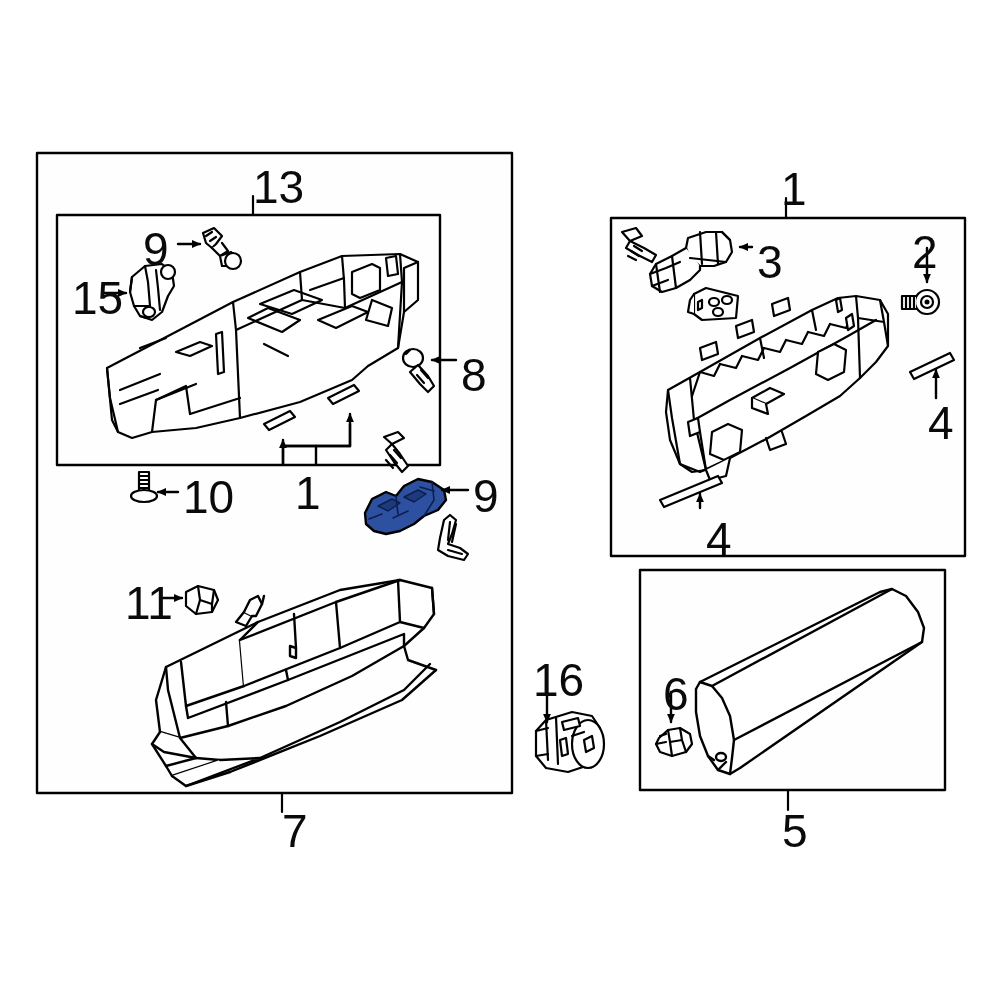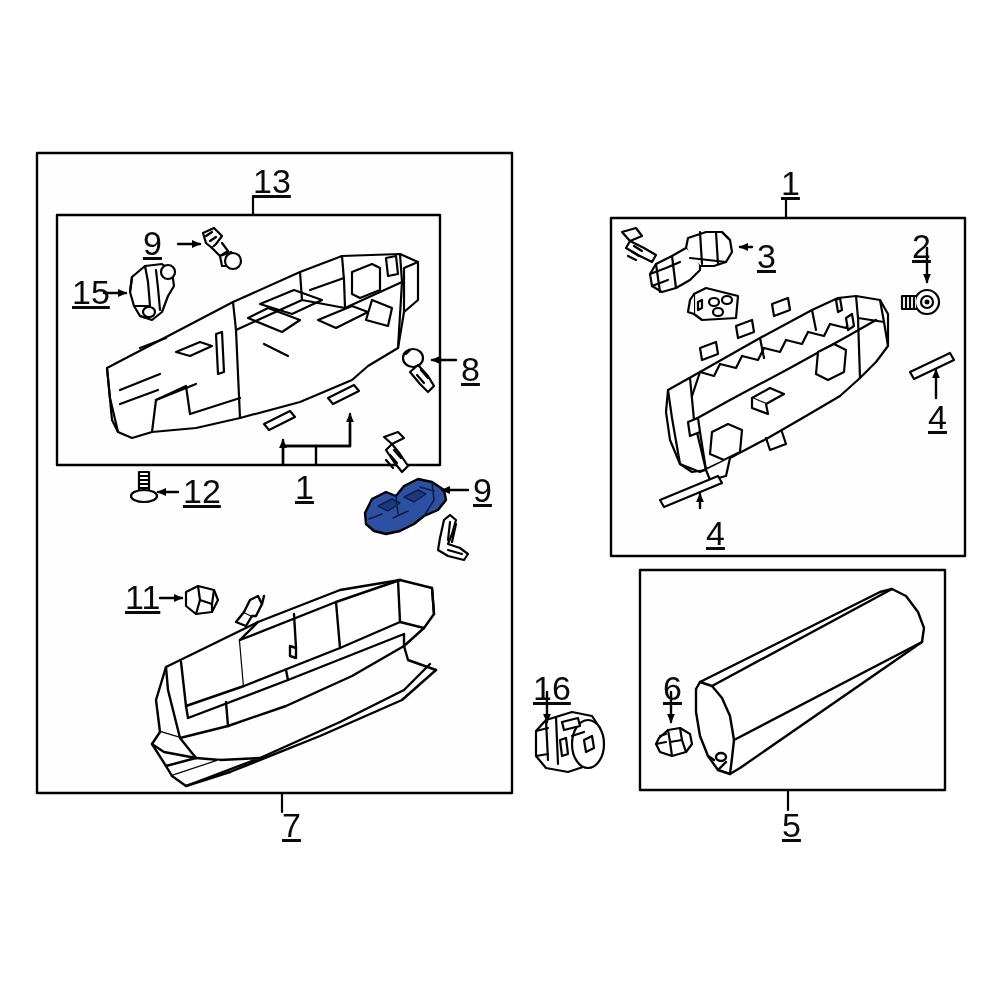--- a/index.html
+++ b/index.html
@@ -28,21 +28,21 @@
   }
   .callout-label {
     position: absolute;
     font-family: "Liberation Sans", sans-serif;
     font-weight: 400;
     color: #0a0a0a;
     line-height: 1;
     white-space: nowrap;
     user-select: none;
   }
-  .cl-lg { font-size: 34px; text-decoration: underline; }
+  .cl-lg { font-size: 46px; }
 </style>
 </head>
 <body>
 
 <div id="diagram-root">
 
   <svg id="diagram-svg" viewBox="0 0 1000 1000" xmlns="http://www.w3.org/2000/svg">
 
     <defs>
       <marker id="arrowhead" markerWidth="9" markerHeight="9" refX="8" refY="4.5" orient="auto" markerUnits="userSpaceOnUse">
@@ -357,19 +357,19 @@
   <div class="callout-label cl-lg" style="left:757px; top:239px;">3</div>
   <div class="callout-label cl-lg" style="left:928px; top:400px;">4</div>
   <div class="callout-label cl-lg" style="left:706px; top:516px;">4</div>
   <div class="callout-label cl-lg" style="left:782px; top:808px;">5</div>
   <div class="callout-label cl-lg" style="left:663px; top:671px;">6</div>
   <div class="callout-label cl-lg" style="left:282px; top:808px;">7</div>
   <div class="callout-label cl-lg" style="left:461px; top:352px;">8</div>
   <div class="callout-label cl-lg" style="left:473px; top:473px;">9</div>
   <div class="callout-label cl-lg" style="left:295px; top:470px;">1</div>
   <div class="callout-label cl-lg" style="left:125px; top:580px;">11</div>
-  <div class="callout-label cl-lg" style="left:183px; top:474px;">12</div>
+  <div class="callout-label cl-lg" style="left:183px; top:474px;">10</div>
   <div class="callout-label cl-lg" style="left:253px; top:164px;">13</div>
   <div class="callout-label cl-lg" style="left:143px; top:226px;">9</div>
   <div class="callout-label cl-lg" style="left:72px;  top:275px;">15</div>
-  <div class="callout-label cl-lg" style="left:533px; top:671px;">16</div>
+  <div class="callout-label cl-lg" style="left:533px; top:657px;">16</div>
 
 </div>
 
 </body></html>

